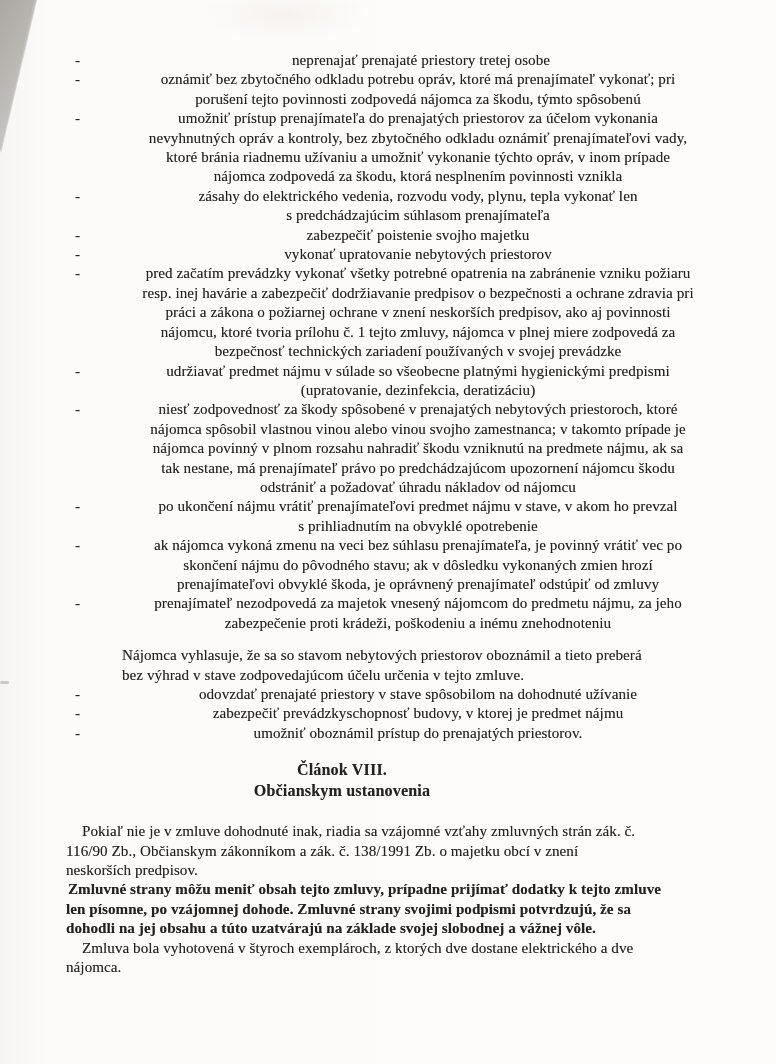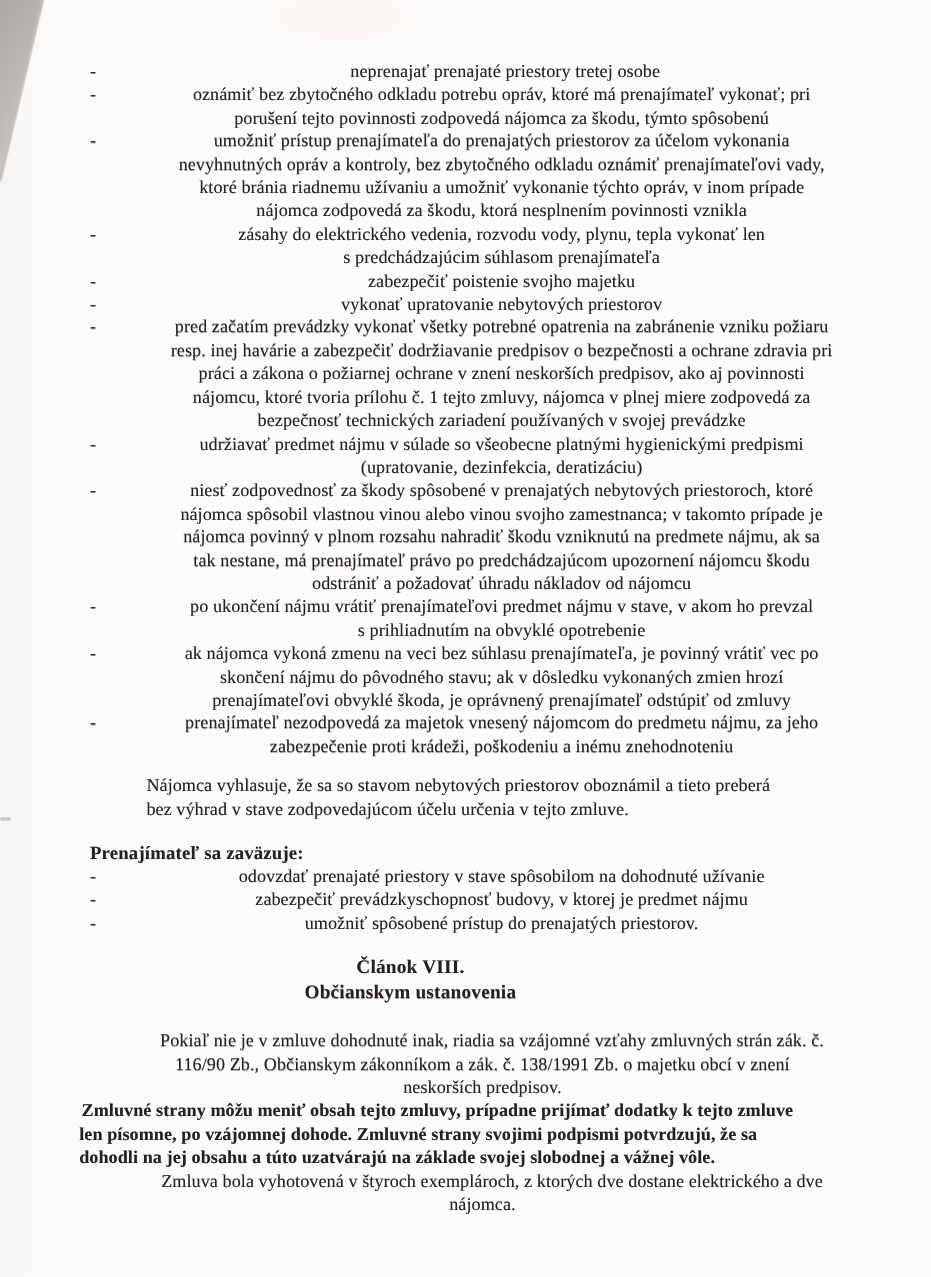--- a/index.html
+++ b/index.html
@@ -83,21 +83,21 @@
     font-size: 16px;
     font-weight: bold;
     line-height: 21px;
     letter-spacing: 0.2px;
   }
   .closing { margin: 21px 0 0 -9px; }
   .closing p {
     margin: 0;
     white-space: pre-line;
   }
-  .ti16 { text-indent: 16px; text-align: center; }
+  .ti16 { text-indent: 16px; }
   .ti2  { text-indent: 2px; font-weight: bold; }
 </style>
 </head>
 <body>
 
 <div class="page">
   <div class="corner-fold"></div>
   <div class="corner-fold-edge"></div>
   <div class="edge-mark"></div>
 
@@ -168,34 +168,33 @@
       <li>
         <span class="dash">-</span>
         <span class="txt">prenajímateľ nezodpovedá za majetok vnesený nájomcom do predmetu nájmu, za jeho
 zabezpečenie proti krádeži, poškodeniu a inému znehodnoteniu</span>
       </li>
     </ul>
 
     <p class="declaration">Nájomca vyhlasuje, že sa so stavom nebytových priestorov oboznámil a tieto preberá
 bez výhrad v stave zodpovedajúcom účelu určenia v tejto zmluve.</p>
 
-    <h3 class="landlord-heading">Prenajímateľ sa zaväzuje:</h3>
 
     <ul class="obl-list">
       <li>
         <span class="dash">-</span>
         <span class="txt">odovzdať prenajaté priestory v stave spôsobilom na dohodnuté užívanie</span>
       </li>
       <li>
         <span class="dash">-</span>
         <span class="txt">zabezpečiť prevádzkyschopnosť budovy, v ktorej je predmet nájmu</span>
       </li>
       <li>
         <span class="dash">-</span>
-        <span class="txt">umožniť spôsobené prístup do prenajatých priestorov.</span>
+        <span class="txt">umožniť oboznámil prístup do prenajatých priestorov.</span>
       </li>
     </ul>
 
     <div class="article-block">
       <h3>Článok VIII.</h3>
       <h3>Občianskym ustanovenia</h3>
     </div>
 
     <div class="closing">
       <p class="ti16">Pokiaľ nie je v zmluve dohodnuté inak, riadia sa vzájomné vzťahy zmluvných strán zák. č.

